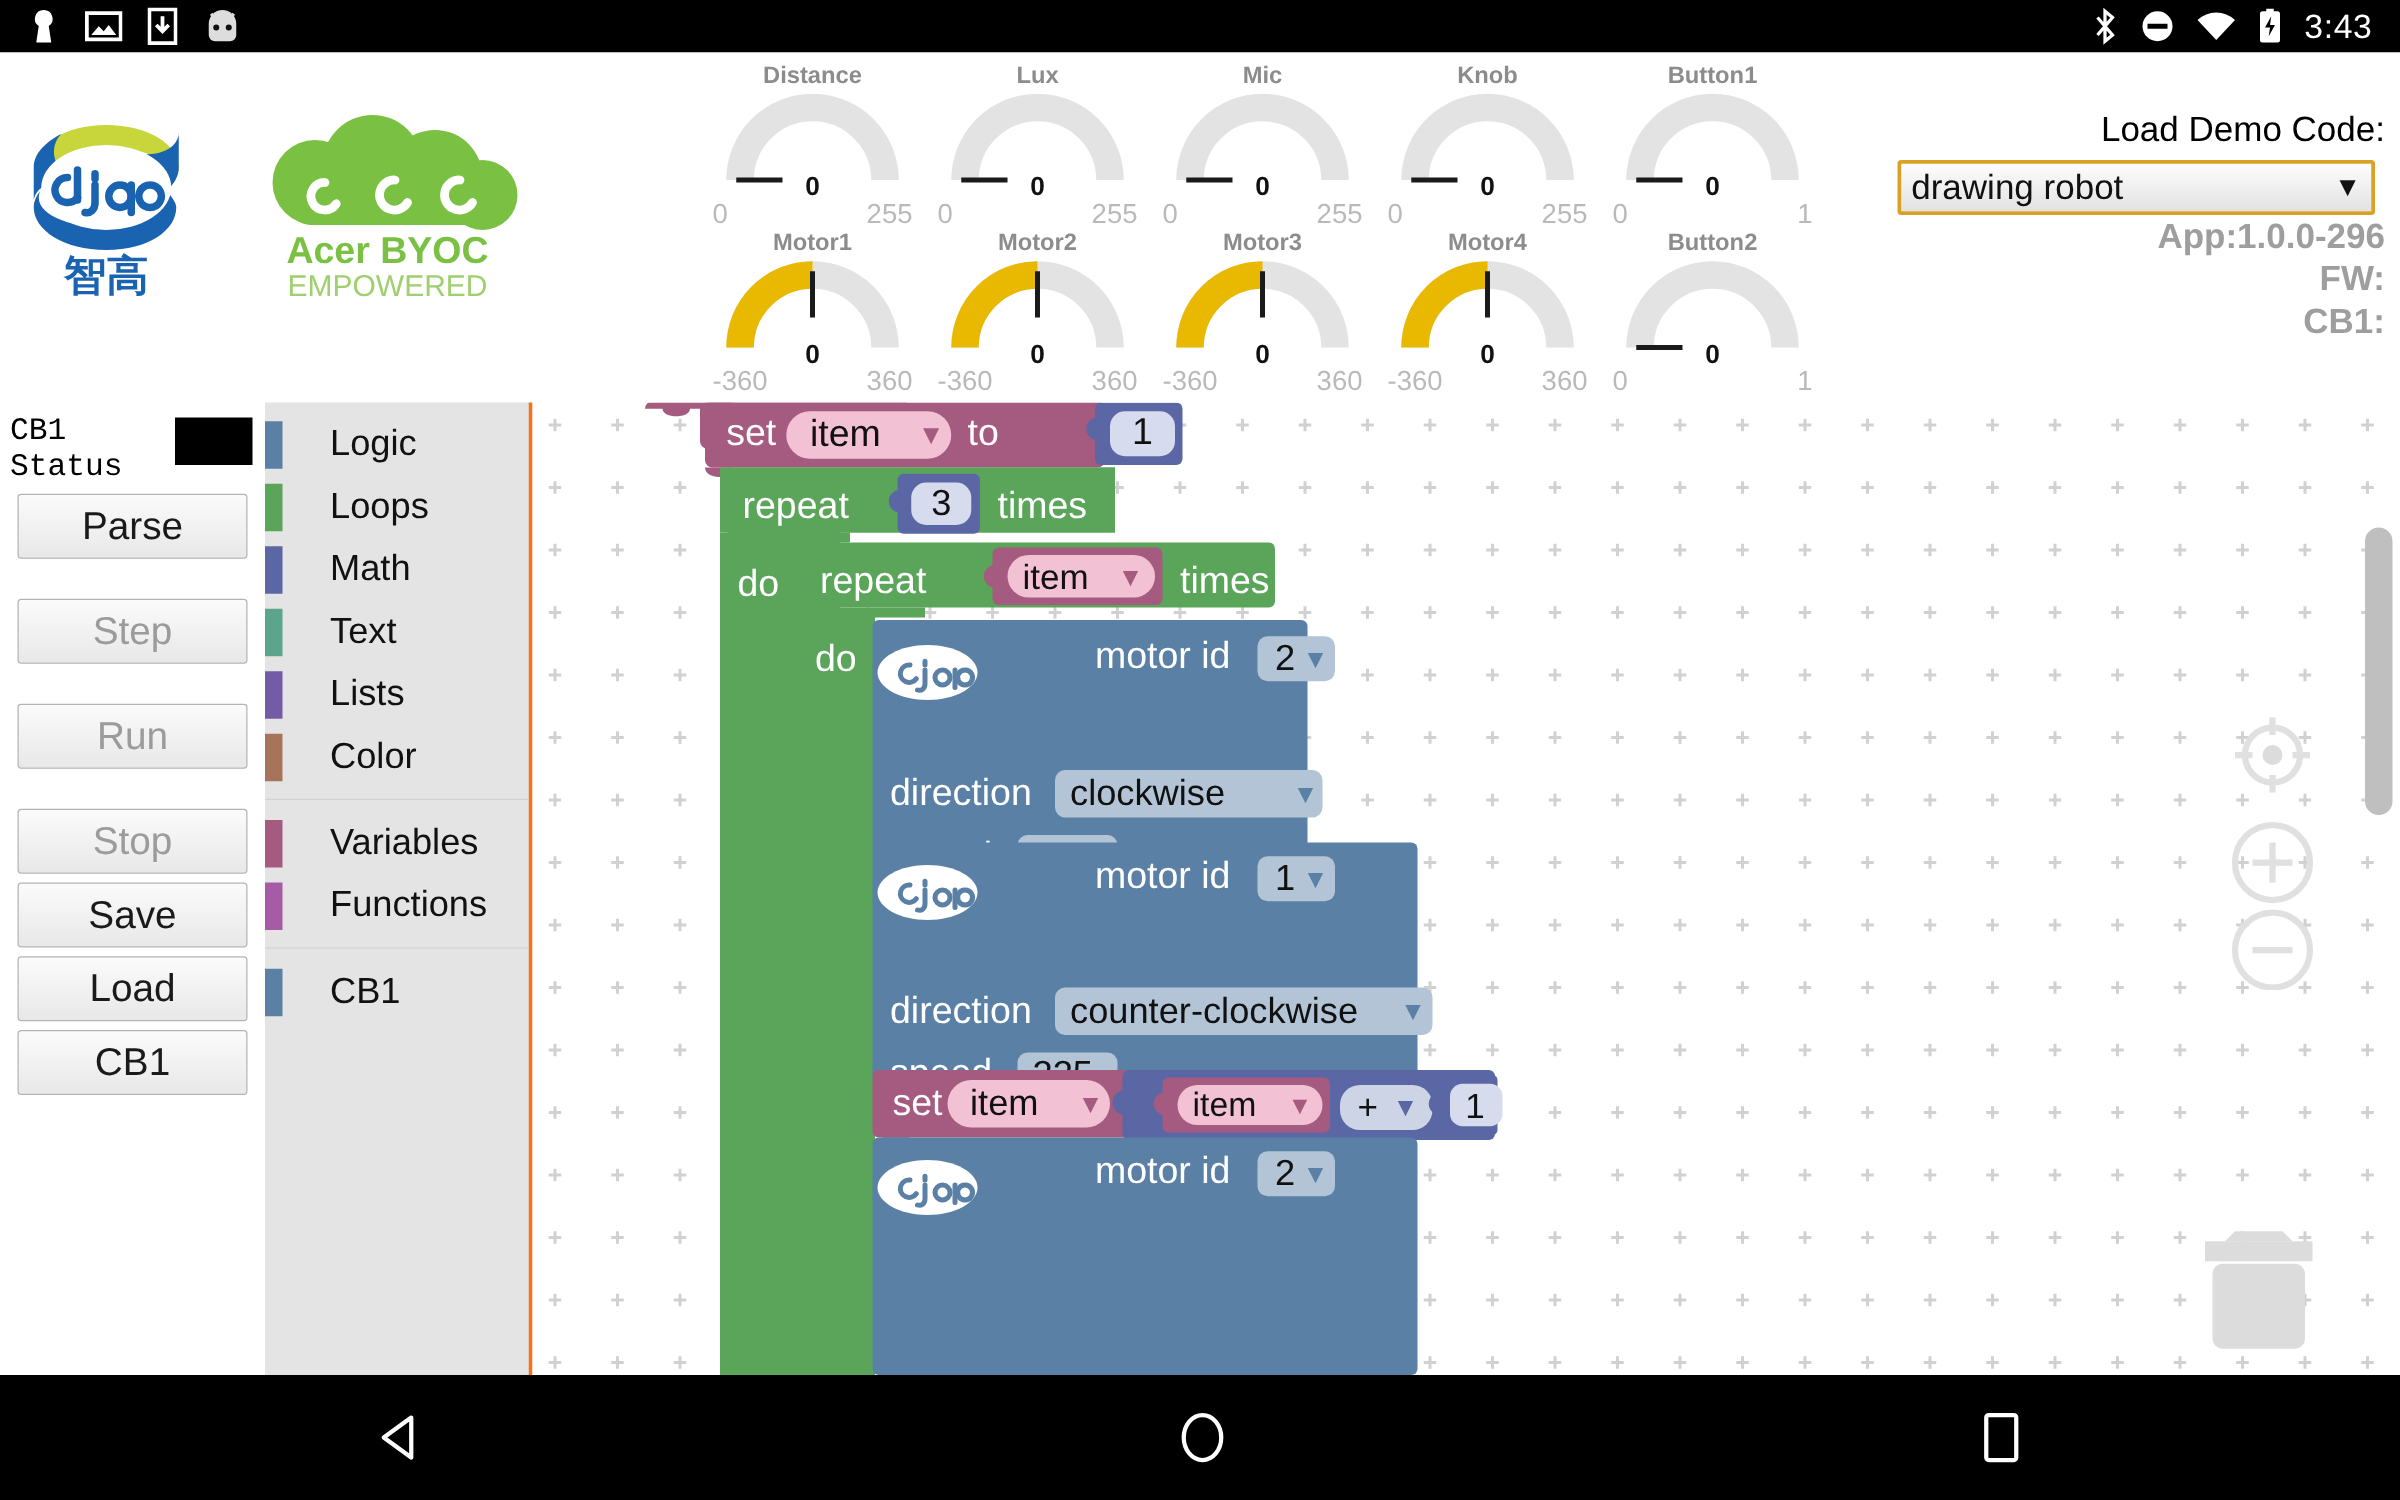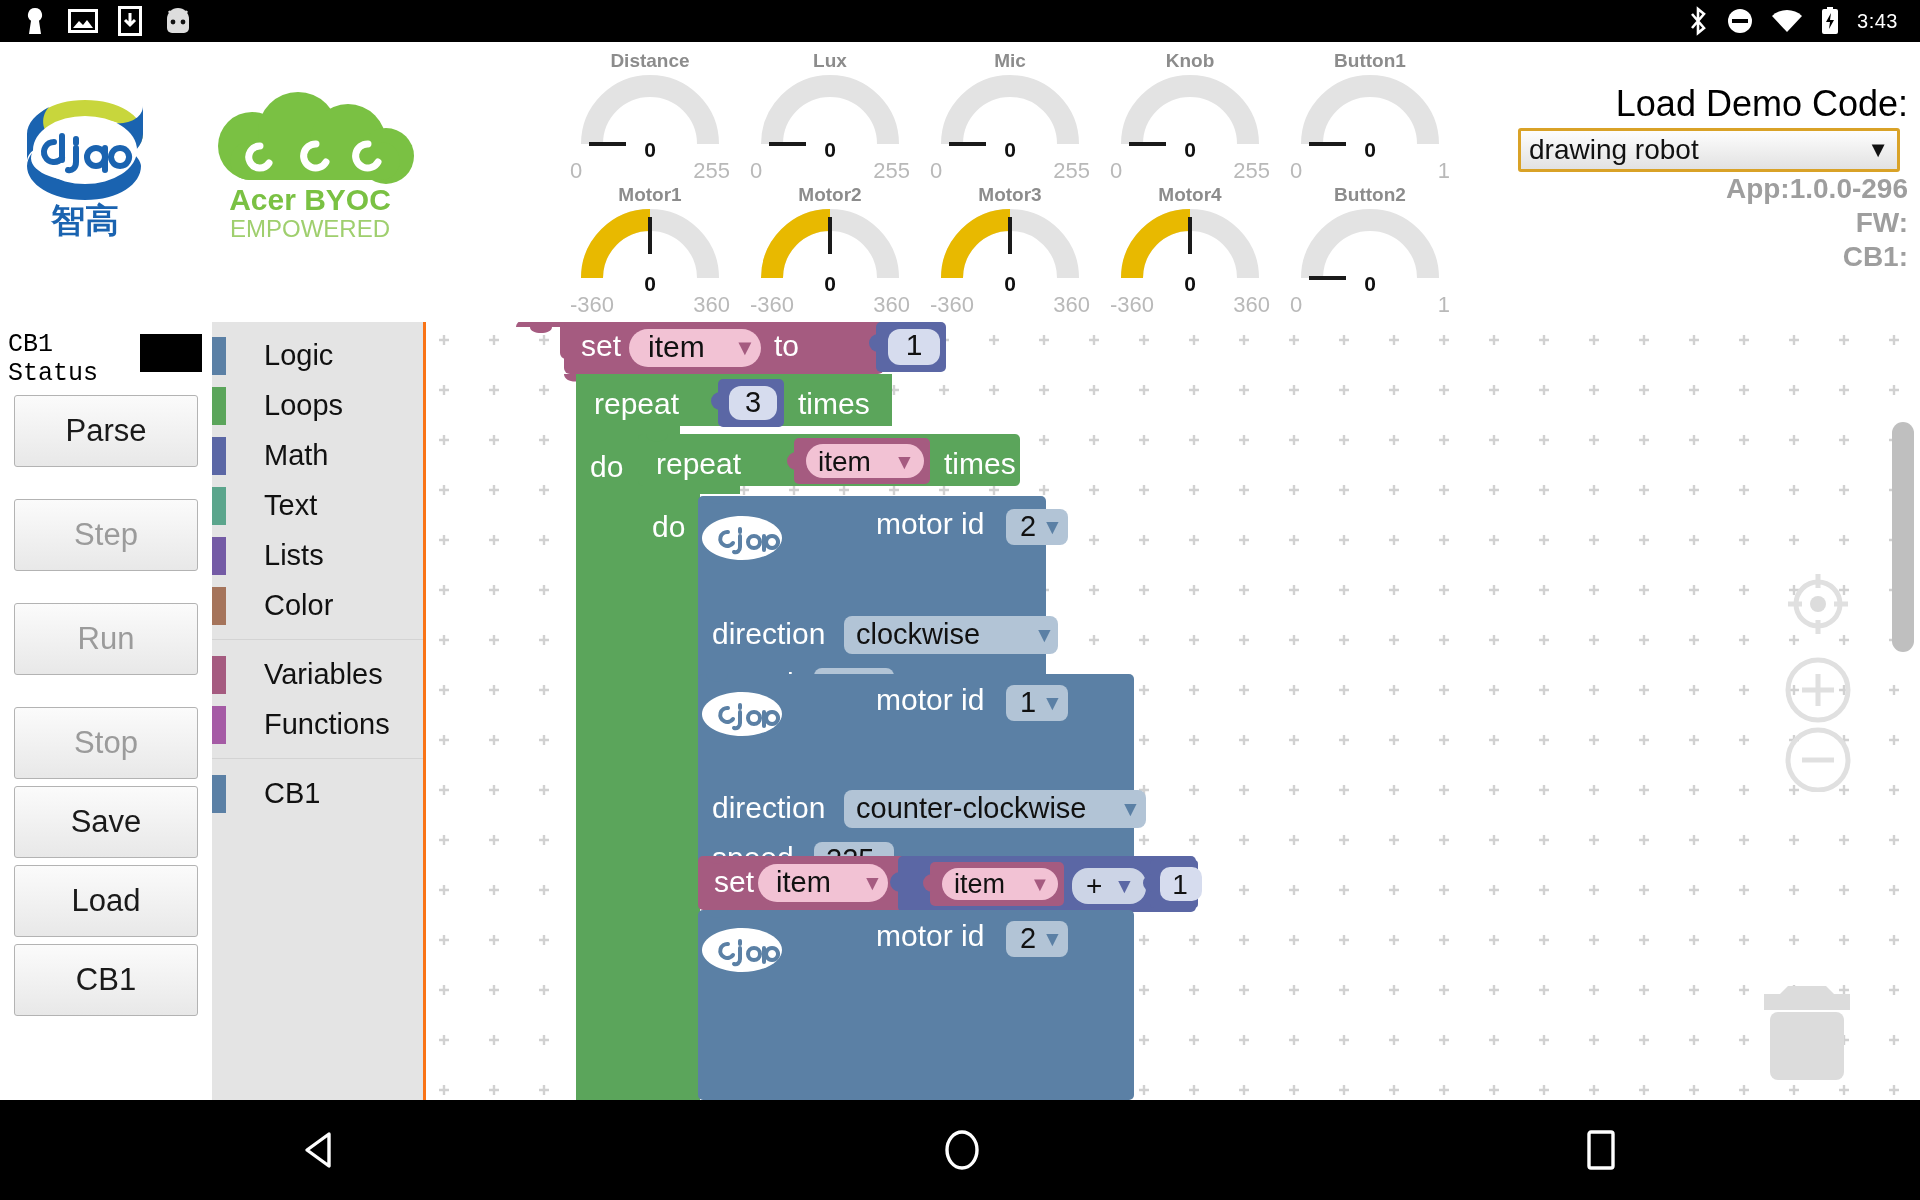--- a/index.html
+++ b/index.html
@@ -5,54 +5,54 @@
   * { margin:0; padding:0; box-sizing:border-box; }
   html,body { width:1920px; height:1200px; overflow:hidden; background:#fff;
     font-family:"Liberation Sans", sans-serif; }
 
   
   #statusbar { position:absolute; top:0; left:0; width:1920px; height:42px;
     background:#000; color:#fff; display:flex; align-items:center; }
   #statusbar .left { display:flex; align-items:center; gap:20px; padding-left:22px; }
   #statusbar .right { margin-left:auto; display:flex; align-items:center; gap:17px; padding-right:22px; }
   .sicon { display:block; }
-  #clock { font-size:20px; font-weight:400; letter-spacing:0.5px; color:#fff; }
+  #clock { font-size:27px; font-weight:400; letter-spacing:0.5px; color:#fff; }
 
   
   #header { position:absolute; top:42px; left:0; width:1920px; height:280px; background:#fff; }
   #logos { position:absolute; left:10px; top:40px; display:flex; align-items:center; gap:30px; }
 
   
   #gauges { position:absolute; left:575px; top:8px; width:870px; }
   .grow { display:flex;gap:30px; }
   .gauge { width:188px; position:relative; text-align:center; }
   .gauge .gname { font-size:19px; font-weight:bold; color:#8c8c8c; line-height:22px; height:22px; }
   .gwrap { position:relative; width:140px; height:84px; margin:2px auto 0; }
   .gwrap svg { display:block; }
   .gval { position:absolute; left:0; right:0; bottom:-4px; font-size:21px; font-weight:bold; color:#111; }
   .gscale { position:relative; width:148px; margin:0 auto; height:26px; }
   .gmin { position:absolute; left:-6px; top:0; font-size:22px; color:#b9b9b9; }
   .gmax { position:absolute; right:-6px; top:0; font-size:22px; color:#b9b9b9; }
 
   
   #democode { position:absolute; right:12px; top:44px; width:390px; text-align:right; }
-  #demo-label { font-size:36px; color:#000; line-height:36px; }
+  #demo-label { font-size:28px; color:#000; line-height:36px; }
   #demo-select { margin-top:6px; width:382px; height:44px; border:3px solid #d9a227;
      border-radius:3px; background:linear-gradient(#fdfdfd,#e2e2e2);
      display:flex; align-items:center; padding:0 8px; }
   #demo-select .selval { font-size:28px; color:#111; flex:1; text-align:left; }
   #demo-select .caret { font-size:22px; color:#111; }
   .vinfo { font-size:28px; color:#9e9e9e; line-height:34px;font-weight:bold; }
 
   
   #leftpanel { position:absolute; left:0; top:322px; width:212px; bottom:100px; background:#fff; }
   #cb1status { display:flex; align-items:flex-start; padding:8px 10px 0 8px; }
   #cb1status .lbl { font-family:"Liberation Mono", monospace; font-size:25px; line-height:29px; color:#000; }
   #cb1status .ledbox { width:62px; height:38px; background:#000; margin-left:auto; margin-top:4px;}
-  .ctrlbtn { width:184px; height:72px; margin:7px auto 0; display:block;
+  .ctrlbtn { width:184px; height:52px; margin:7px auto 0; display:block;
      border:1px solid #b3b3b3; border-radius:3px;
      background:linear-gradient(#fbfbfb,#e8e8e8);
      font-family:"Liberation Sans", sans-serif; font-size:31px; color:#1a1a1a; }
   .ctrlbtn.disabled { color:#9b9b9b;margin-top:32px; }
 
   
   #toolbox { position:absolute; left:212px; top:322px; width:214px; bottom:100px;
      background:#e4e4e4; border-right:3px solid #f97316; padding-top:8px; }
   .cat { position:relative; height:50px; display:flex; align-items:center; }
   .cat .sw { position:absolute; left:0; top:7px; width:14px; height:38px; }

